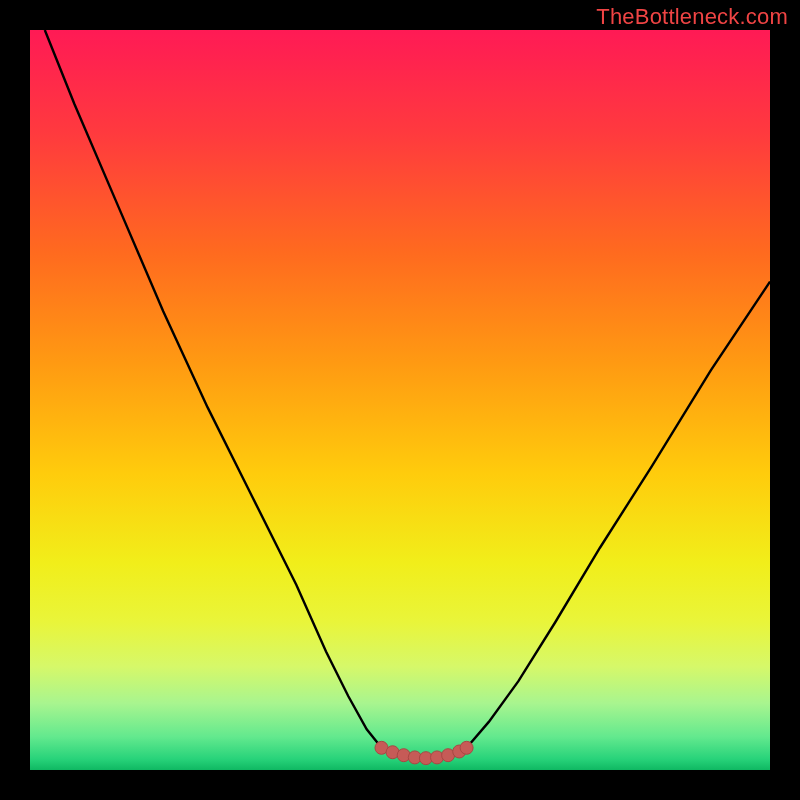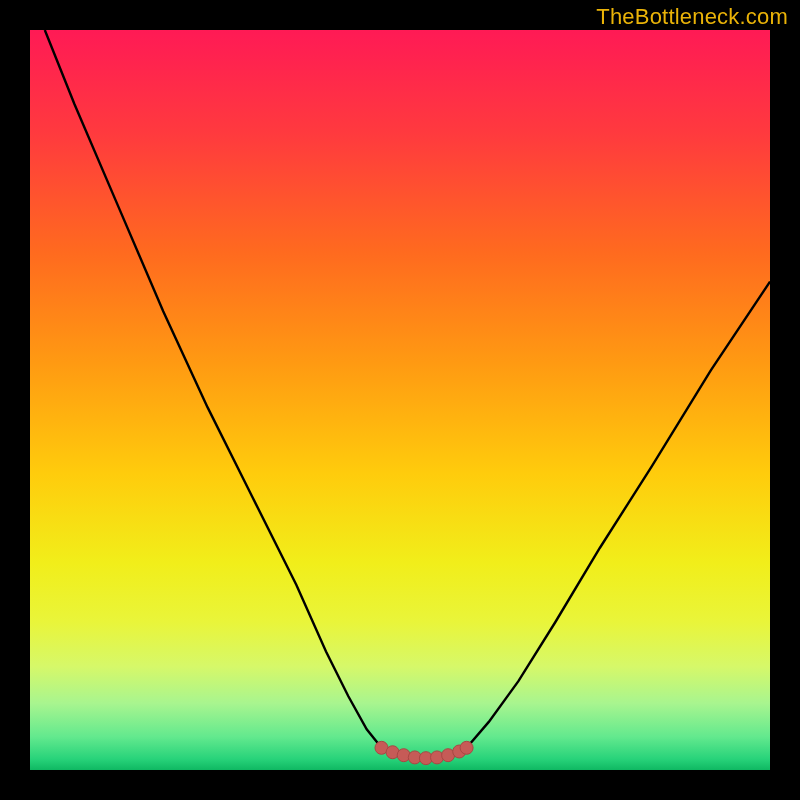--- a/index.html
+++ b/index.html
@@ -14,21 +14,21 @@
   .frame {
     position: relative;
     width: 800px;
     height: 800px;
     background: #000;
   }
   .watermark {
     position: absolute;
     top: 4px;
     right: 12px;
-    color: #eab308;
+    color: #ef4444;
     font-size: 22px;
     font-weight: 500;
     letter-spacing: 0.2px;
   }
   .plot-wrap {
     position: absolute;
     left: 30px;
     top: 30px;
     width: 740px;
     height: 740px;

